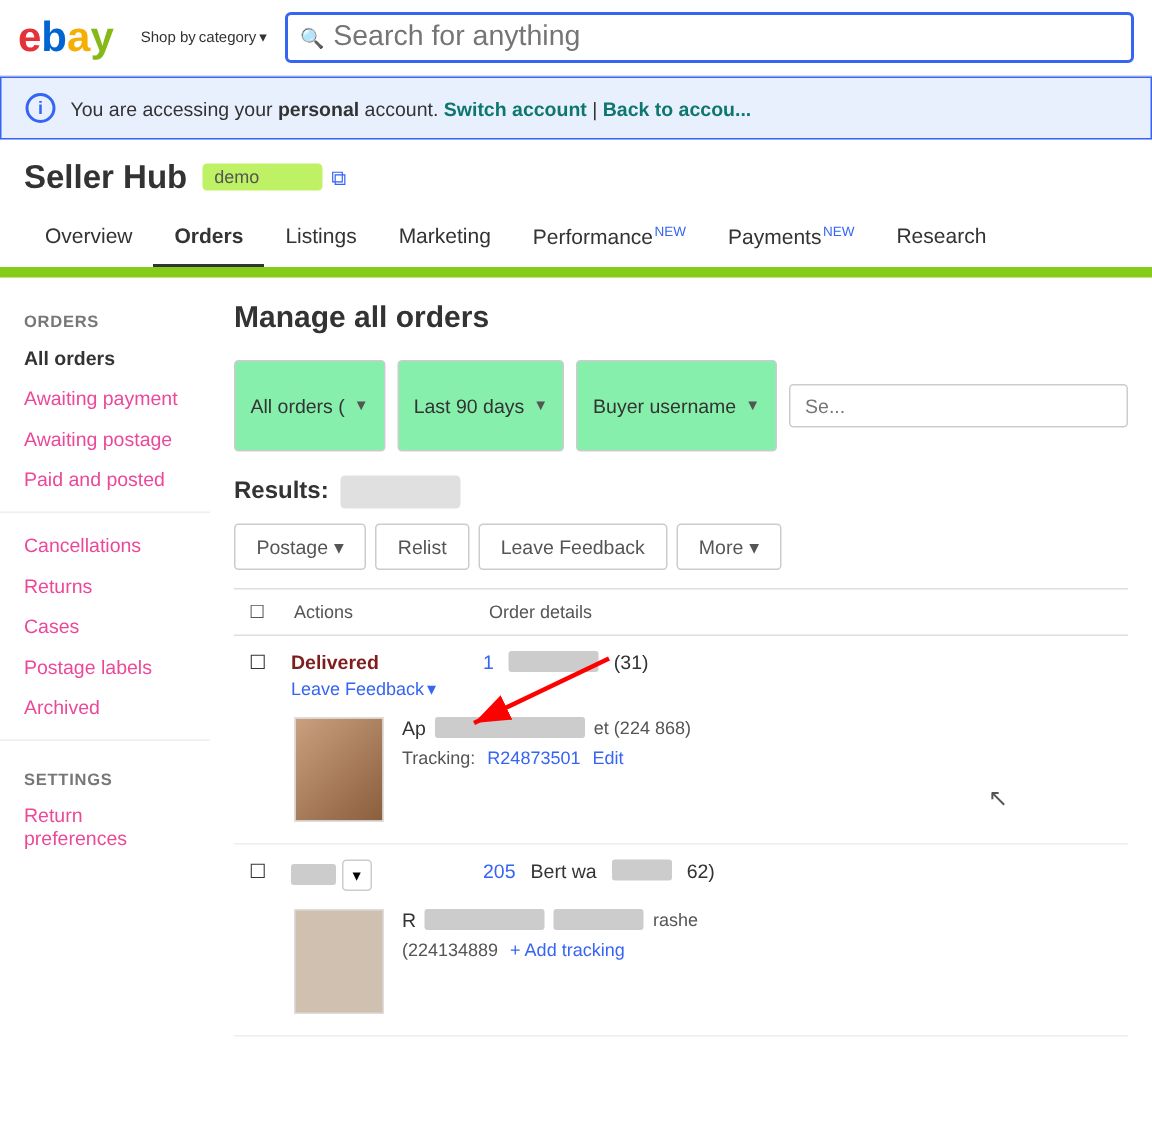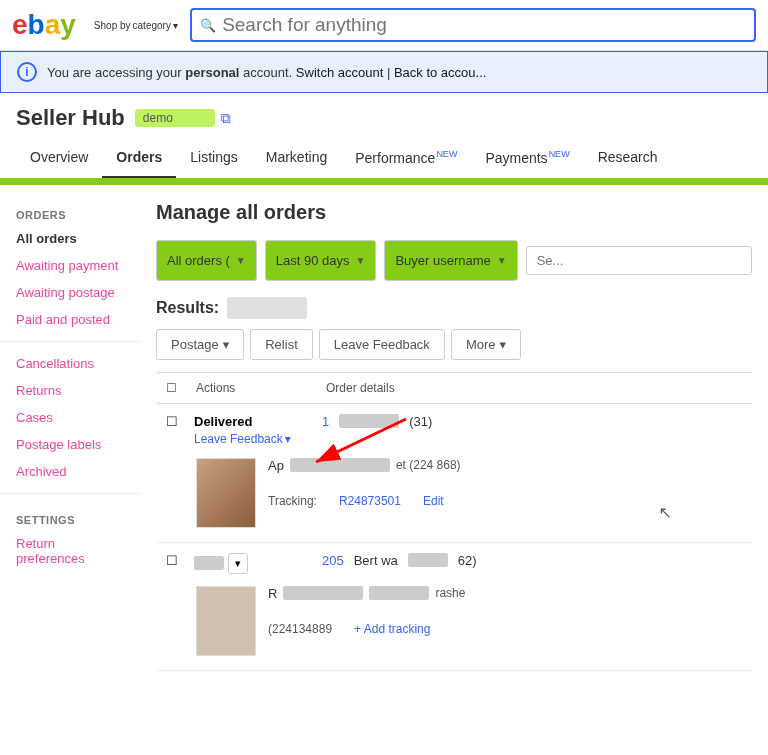--- a/index.html
+++ b/index.html
@@ -10,21 +10,21 @@
     .ebay-logo { display: flex; align-items: center; }
     .ebay-logo span { font-size: 28px; font-weight: bold; }
     .shop-by { display: flex; align-items: center; font-size: 11px; color: #333; cursor: pointer; margin-left: 4px; white-space: nowrap; }
     .shop-by span { margin-left: 2px; font-size: 10px; }
     .search-bar { flex: 1; border: 2px solid #3665f3; border-radius: 4px; display: flex; align-items: center; padding: 4px 8px; }
     .search-bar input { border: none; outline: none; flex: 1; font-size: 19px; color: #999; }
 
     
     .banner { background: #e8f0fe; border: 1px solid #3665f3; padding: 10px 16px; display: flex; align-items: center; gap: 10px; font-size: 13px; }
     .banner-icon { color: #3665f3; font-size: 16px; font-weight: bold; border: 2px solid #3665f3; border-radius: 50%; width: 20px; height: 20px; display: flex; align-items: center; justify-content: center; font-size: 12px; flex-shrink: 0; }
-    .banner a { color: #0f172a; text-decoration: none; }
+    .banner a { color: #0f766e; text-decoration: none; font-weight: bold; }
 
     
     .seller-hub-header { padding: 12px 16px 0; display: flex; align-items: center; gap: 10px; }
     .seller-hub-title { font-size: 22px; font-weight: bold; color: #333; }
     .demo-badge { display: flex; align-items: center; gap: 6px; }
     .demo-text { background: #bef264; padding: 2px 8px; border-radius: 3px; font-size: 12px; color: #555; min-width: 80px; }
     .copy-icon { color: #3665f3; font-size: 14px; cursor: pointer; }
 
     
     .nav-tabs { display: flex; padding: 0 16px; border-bottom: 7px solid #84cc16; margin-top: 8px; }
@@ -41,21 +41,21 @@
     .sidebar-item { padding: 6px 16px; font-size: 13px; cursor: pointer; color: #ec4899; }
     .sidebar-item.active { font-weight: bold; color: #333; }
     .sidebar-divider { height: 1px; background: #eee; margin: 8px 0; }
 
     
     .main { flex: 1; padding: 16px; }
     .page-title { font-size: 20px; font-weight: bold; margin-bottom: 16px; }
 
     
     .filters-row { display: flex; gap: 8px; margin-bottom: 16px; align-items: center; }
-    .filter-select { border: 1px solid #ccc; border-radius: 3px; padding: 12px 10px; font-size: 13px; display: flex; align-items: center; gap: 6px; cursor: pointer; background: #84cc16; }
+    .filter-select { border: 1px solid #ccc; border-radius: 3px; padding: 22px 10px; font-size: 13px; display: flex; align-items: center; gap: 6px; cursor: pointer; background: #86efac; }
     .filter-select .arrow { font-size: 10px; color: #555; }
     .search-input-filter { border: 1px solid #ccc; border-radius: 3px; padding: 6px 10px; font-size: 13px; flex: 1; }
 
     
     .results-bar { display: flex; align-items: center; gap: 8px; margin-bottom: 10px; }
     .results-label { font-size: 16px; font-weight: bold; }
     .results-count { background: #e0e0e0; padding: 3px 16px; border-radius: 3px; min-width: 80px; height: 22px; }
 
     
     .action-buttons { display: flex; gap: 6px; margin-bottom: 12px; }
@@ -64,32 +64,32 @@
     
     .orders-table { width: 100%; border-top: 1px solid #ddd; }
     .table-header { display: flex; padding: 8px 10px; font-size: 12px; color: #555; border-bottom: 1px solid #ddd; align-items: center; gap: 10px; }
     .col-check { width: 20px; flex-shrink: 0; }
     .col-actions { width: 120px; flex-shrink: 0; }
     .col-order { flex: 1; }
 
     
     .order-row { border-bottom: 1px solid #eee; padding: 10px; }
     .order-row-top { display: flex; align-items: flex-start; gap: 8px; margin-bottom: 8px; }
-    .order-status { font-size: 13px; font-weight: bold; color: #000000; }
+    .order-status { font-size: 13px; font-weight: bold; color: #7f1d1d; }
     .order-actions-cell { display: flex; flex-direction: column; gap: 3px; }
     .leave-feedback-link { color: #3665f3; font-size: 12px; cursor: pointer; text-decoration: none; display: flex; align-items: center; gap: 2px; }
     .order-number { color: #3665f3; font-size: 13px; cursor: pointer; }
     .blurred-text { background: #ccc; border-radius: 2px; display: inline-block; min-width: 60px; height: 14px; }
 
     
     .order-detail-row { display: flex; gap: 12px; align-items: flex-start; padding: 4px 30px; }
     .order-thumb { width: 60px; height: 70px; background: #c9a080; flex-shrink: 0; border: 1px solid #ddd; display: flex; align-items: center; justify-content: center; }
     .order-info { flex: 1; }
     .order-title { font-size: 13px; display: flex; align-items: center; gap: 6px; }
-    .tracking-row { font-size: 12px; color: #555; display: flex; align-items: center; gap: 22px; margin-top: 21px; }
+    .tracking-row { font-size: 12px; color: #555; display: flex; align-items: center; gap: 8px; margin-top: 5px; }
     .tracking-link { color: #3665f3; cursor: pointer; text-decoration: none; }
     .edit-link { color: #3665f3; cursor: pointer; text-decoration: none; }
     .dropdown-btn { border: 1px solid #ccc; background: #fff; padding: 3px 6px; border-radius: 3px; cursor: pointer; font-size: 11px; }
 
     
     .arrow-annotation { position: relative; }
 
     .settings-section { padding-top: 12px; }
   </style>
 </head>

